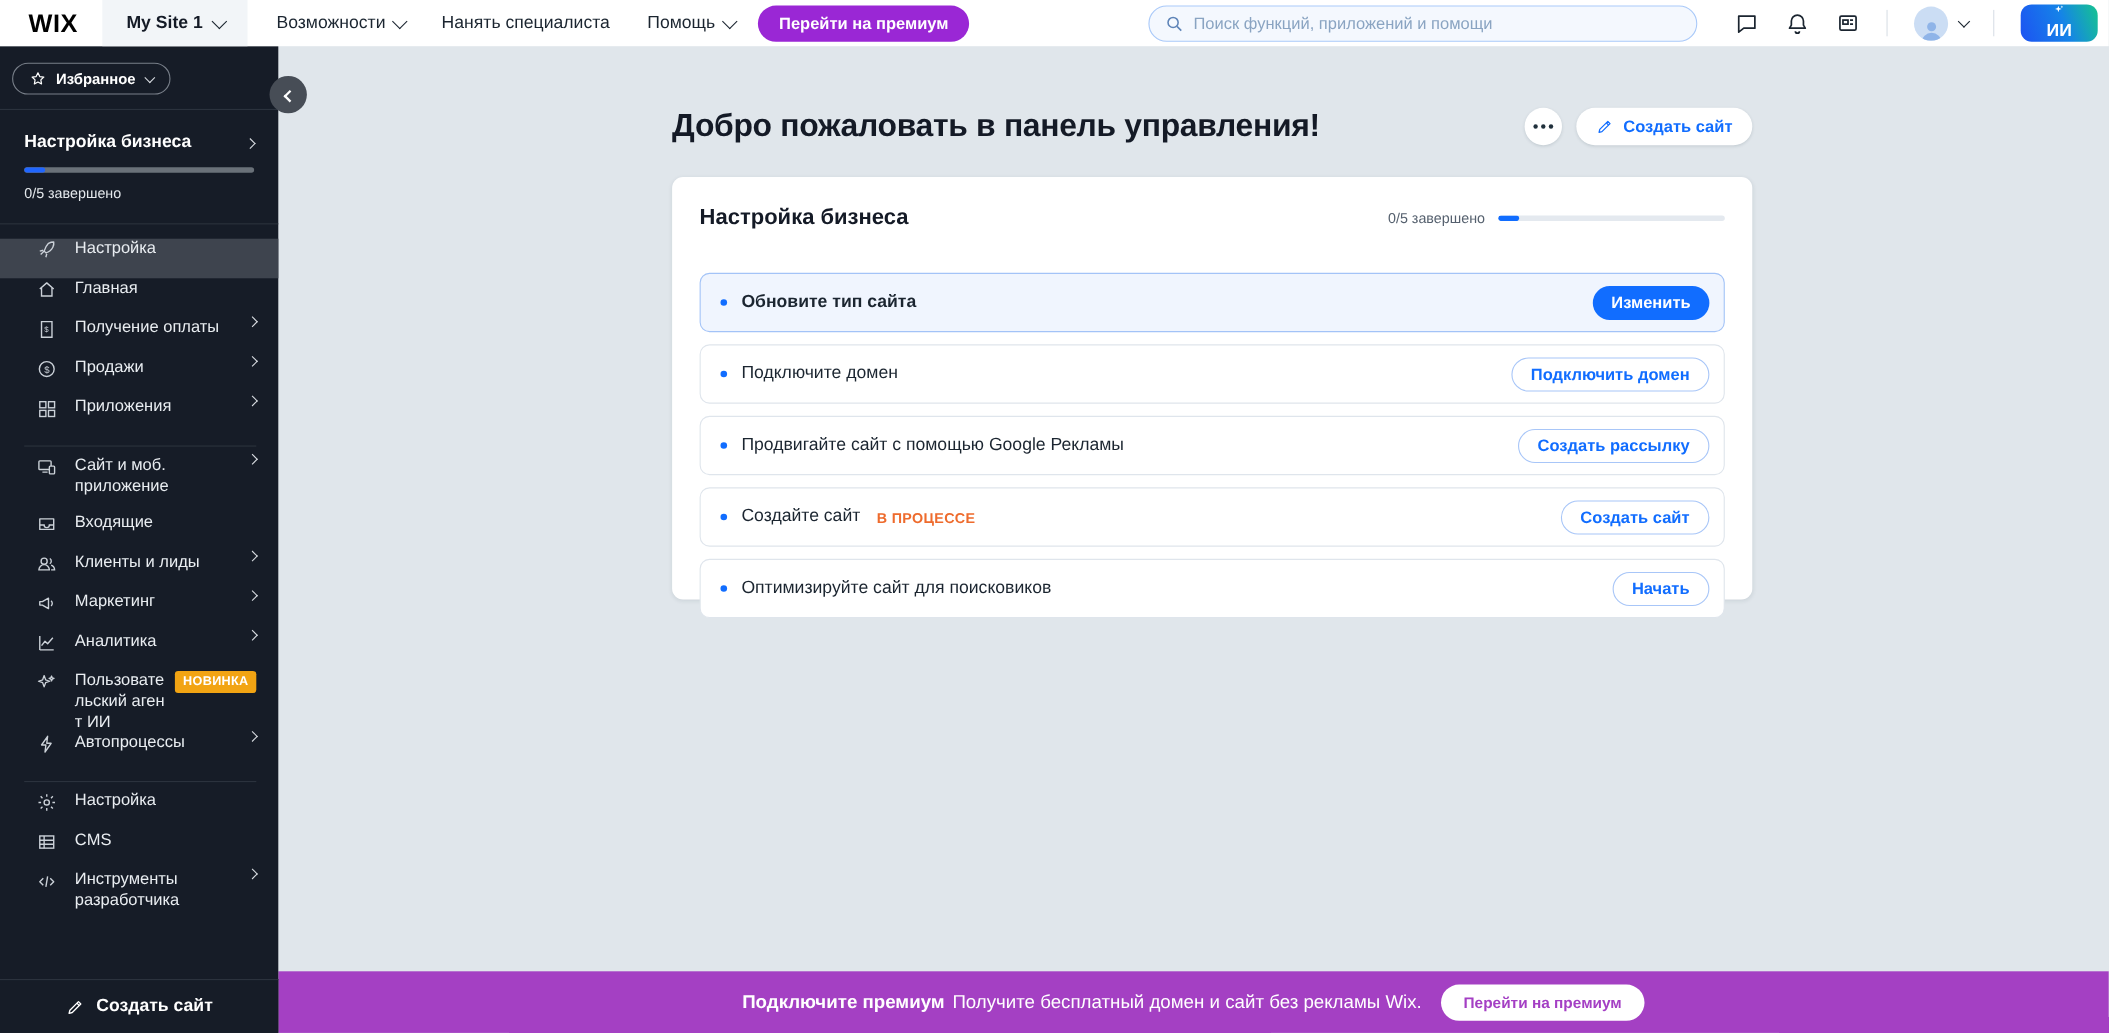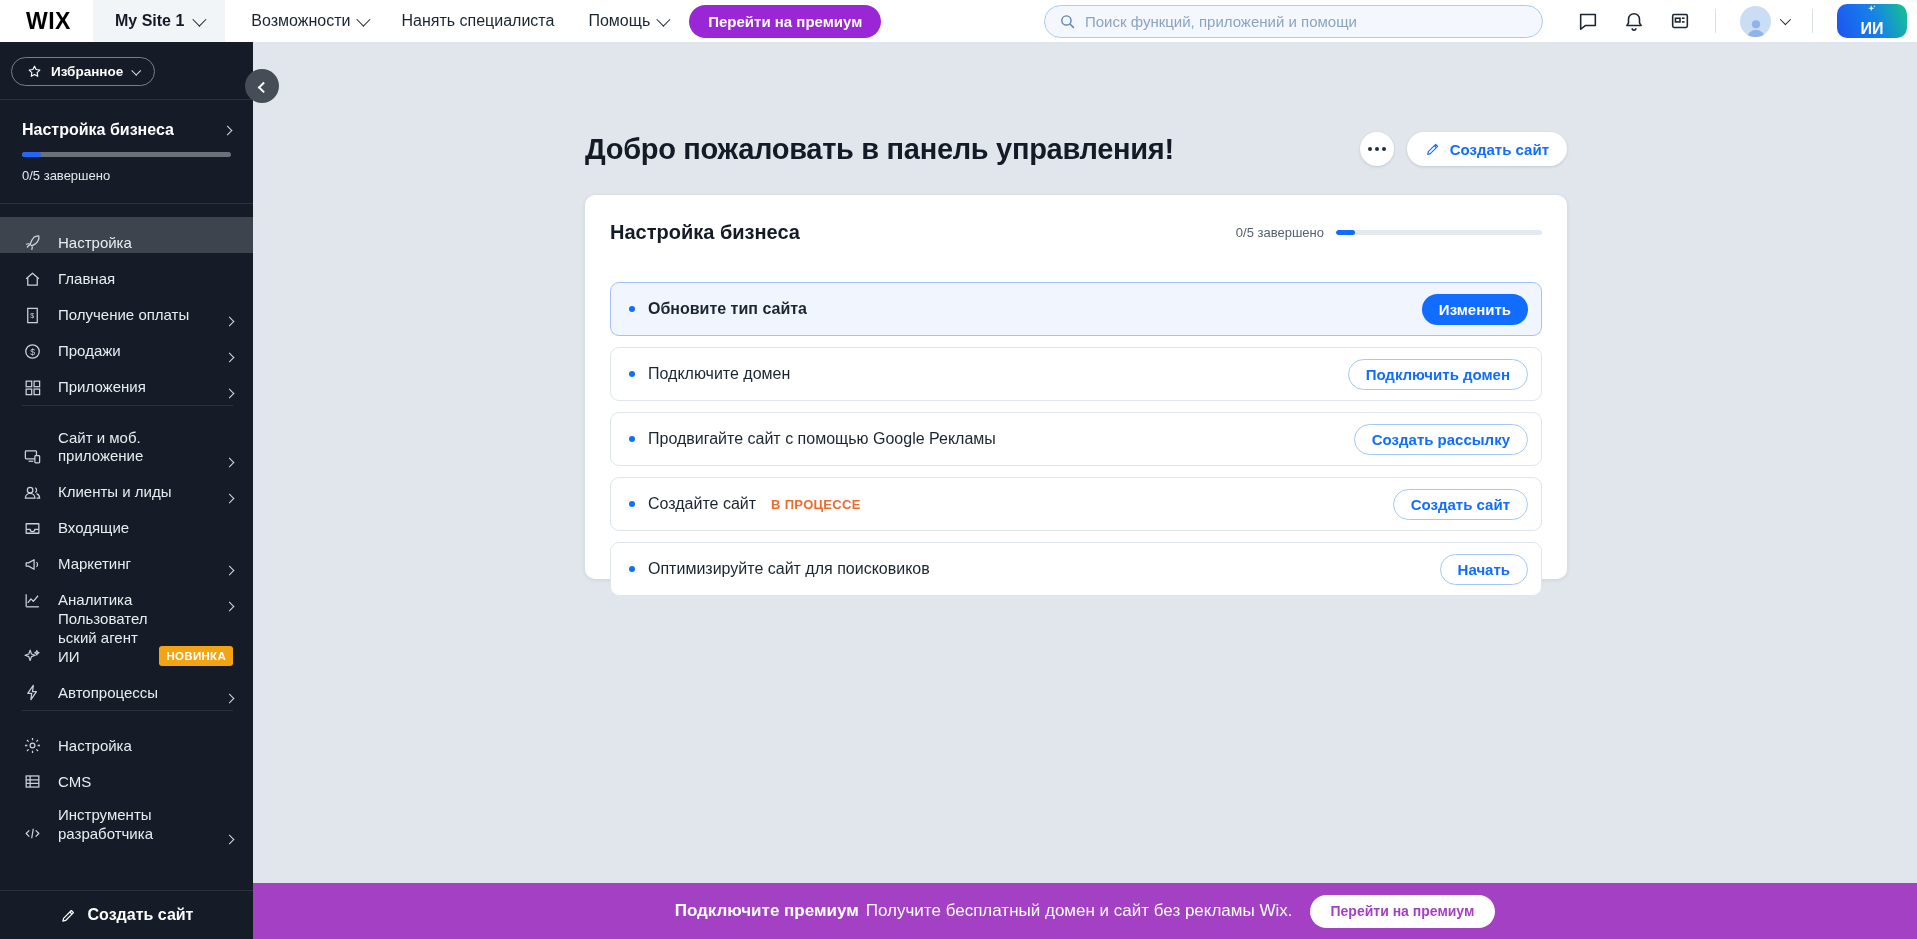--- a/index.html
+++ b/index.html
@@ -38,35 +38,35 @@
   .collapse-btn span { width:8px; height:8px; border-left:2px solid #fff; border-bottom:2px solid #fff; transform:rotate(45deg) translateX(2px); }
   .side-div { height:1px; background:#2B323D; }
   .setup-box { padding:21px 22px 20px 22px; }
   .setup-head { display:flex; align-items:center; justify-content:space-between; cursor:pointer; }
   .setup-title { font-size:16px; font-weight:700; color:#fff; }
   .chev-right { transform:rotate(-45deg); }
   .s-progress { margin-top:13px; height:5px; border-radius:3px; background:#6A7179; overflow:hidden; }
   .s-progress > div { height:100%; background:#2066FF; border-radius:3px; }
   .setup-status { margin-top:11px; font-size:13px; color:#E4E8EC; }
   .menu { padding-top:13px; }
-  .menu-item { display:flex; align-items:flex-end; min-height:36px; padding:0 20px 0 22px; font-size:15px; cursor:pointer; color:#E9EDF1; }
+  .menu-item { display:flex; align-items:flex-start; min-height:36px; padding:0 20px 0 32px; font-size:15px; cursor:pointer; color:#E9EDF1; }
   .menu-item.active { background:#3E444E; }
   .menu-item .mi-icon { width:20px; height:20px; flex:0 0 20px; color:#CBD1D8; display:flex; align-items:center; justify-content:center; }
   .menu-item .mi-label { margin-left:16px; line-height:1.25; }
   .menu-item .mi-chev { margin-left:auto; }
   .menu-item.two-line { min-height:52px; }
   .wrap-break { width:114px; word-break:break-all; }
   .badge { margin-left:8px; background:#F2A413; color:#fff; font-size:11.5px; font-weight:700; padding:4px 7px; border-radius:3px; letter-spacing:.3px; }
   .menu-div { height:1px; background:#2B323D; margin:8px 20px 8px 22px; }
   .side-bottom { position:absolute; bottom:0; left:0; width:253px; height:49px; border-top:1px solid #2B323D; display:flex; align-items:center; justify-content:center; gap:11px; background:#161C27; cursor:pointer; }
   .side-bottom .lbl { font-size:16px; font-weight:700; color:#fff; }
 
   
   .main { position:absolute; top:42px; left:253px; right:0; bottom:47px; background:#E0E6EB; overflow:hidden; }
-  .content { position:absolute; left:332px; top:0; width:982px;margin-top:34px; }
+  .content { position:absolute; left:358px; top:0; width:982px; }
   .page-header { margin-top:56px; display:flex; align-items:center; }
   .page-title { font-size:29px; font-weight:800; color:#141A26; letter-spacing:-.3px; }
   .header-actions { margin-left:auto; display:flex; align-items:center; gap:13px; }
   .more-btn { width:34px; height:34px; border-radius:50%; background:#fff; border:none; cursor:pointer; box-shadow:0 1px 3px rgba(22,45,61,.15); display:flex; align-items:center; justify-content:center; gap:3px; }
   .more-btn i { width:4px; height:4px; border-radius:50%; background:#20303C; }
   .hdr-create { height:34px; background:#fff; border:none; border-radius:18px; padding:0 18px; display:flex; align-items:center; gap:9px; color:#116DFF; font-size:15px; font-weight:600; cursor:pointer; box-shadow:0 1px 3px rgba(22,45,61,.15); font-family:inherit; }
 
   .card { margin-top:29px; background:#fff; border-radius:10px; box-shadow:0 1px 4px rgba(22,45,61,.1); padding:26px 25px 23px 25px; height:384px; }
   .card-head { display:flex; align-items:center; }
   .card-title { font-size:20px; font-weight:800; color:#141A26; }
@@ -249,36 +249,36 @@
             <path d="M7 18h6"></path>
             <rect x="15" y="11" width="6" height="9" rx="1" fill="#161C27"></rect>
           </svg>
         </span>
       <span class="mi-label" style="width:118px">Сайт и моб. приложение</span>
       <span class="side-chev chev-right mi-chev"></span>
     </div>
     <div class="menu-item">
       <span class="mi-icon">
           <svg width="19" height="19" viewBox="0 0 24 24" fill="none" stroke="currentColor" stroke-width="1.6">
+            <path d="M4 6h16v12H4z" stroke-linejoin="round"></path>
+            <path d="M4 13h5a3 3 0 0 0 6 0h5"></path>
+          </svg>
+        </span>
+      <span class="mi-label">Входящие</span>
+    </div>
+    <div class="menu-item">
+      <span class="mi-icon">
+          <svg width="19" height="19" viewBox="0 0 24 24" fill="none" stroke="currentColor" stroke-width="1.6">
             <circle cx="9" cy="9" r="3.5"></circle>
             <path d="M3 19a6 6 0 0 1 12 0z"></path>
             <path d="M15.5 6a3.5 3.5 0 0 1 0 6M17 13.5a6 6 0 0 1 4 5.5h-4"></path>
           </svg>
         </span>
       <span class="mi-label">Клиенты и лиды</span>
       <span class="side-chev chev-right mi-chev"></span>
-    </div>
-    <div class="menu-item">
-      <span class="mi-icon">
-          <svg width="19" height="19" viewBox="0 0 24 24" fill="none" stroke="currentColor" stroke-width="1.6">
-            <path d="M4 6h16v12H4z" stroke-linejoin="round"></path>
-            <path d="M4 13h5a3 3 0 0 0 6 0h5"></path>
-          </svg>
-        </span>
-      <span class="mi-label">Входящие</span>
     </div>
     <div class="menu-item">
       <span class="mi-icon">
           <svg width="19" height="19" viewBox="0 0 24 24" fill="none" stroke="currentColor" stroke-width="1.6">
             <path d="M4 10v4h3l7 4V6l-7 4z" stroke-linejoin="round"></path>
             <path d="M17 9a4 4 0 0 1 0 6"></path>
           </svg>
         </span>
       <span class="mi-label">Маркетинг</span>
       <span class="side-chev chev-right mi-chev"></span>

